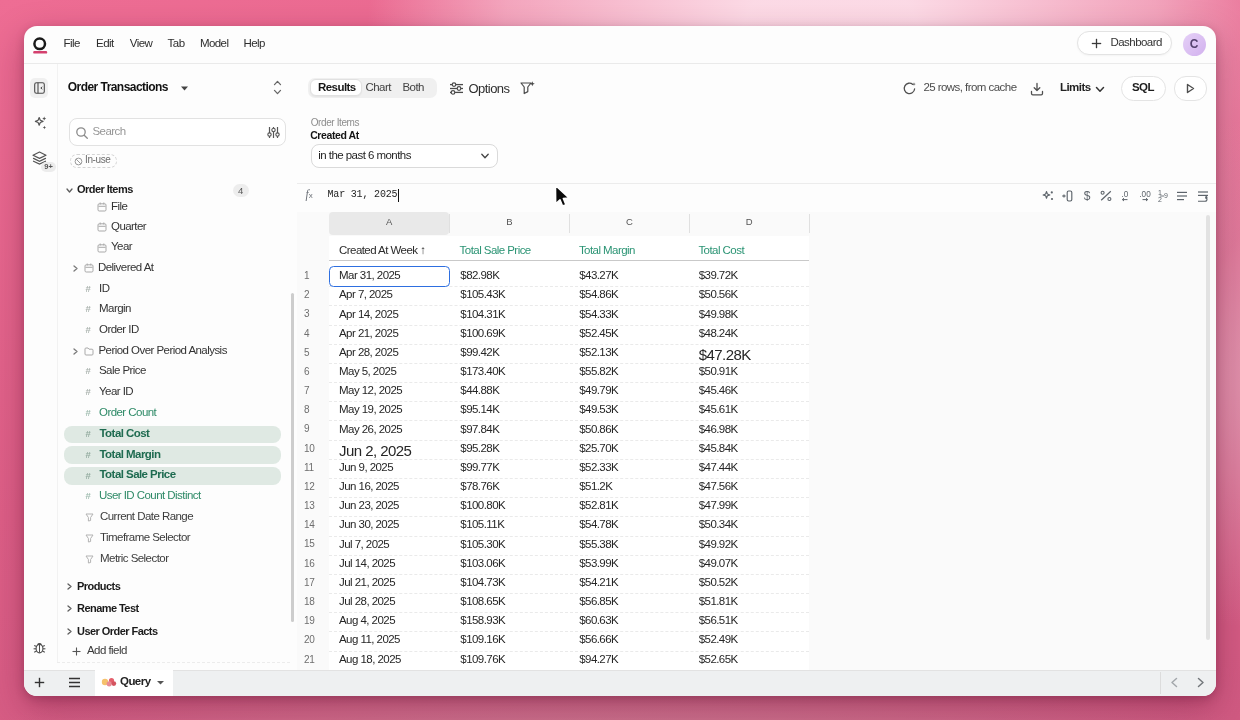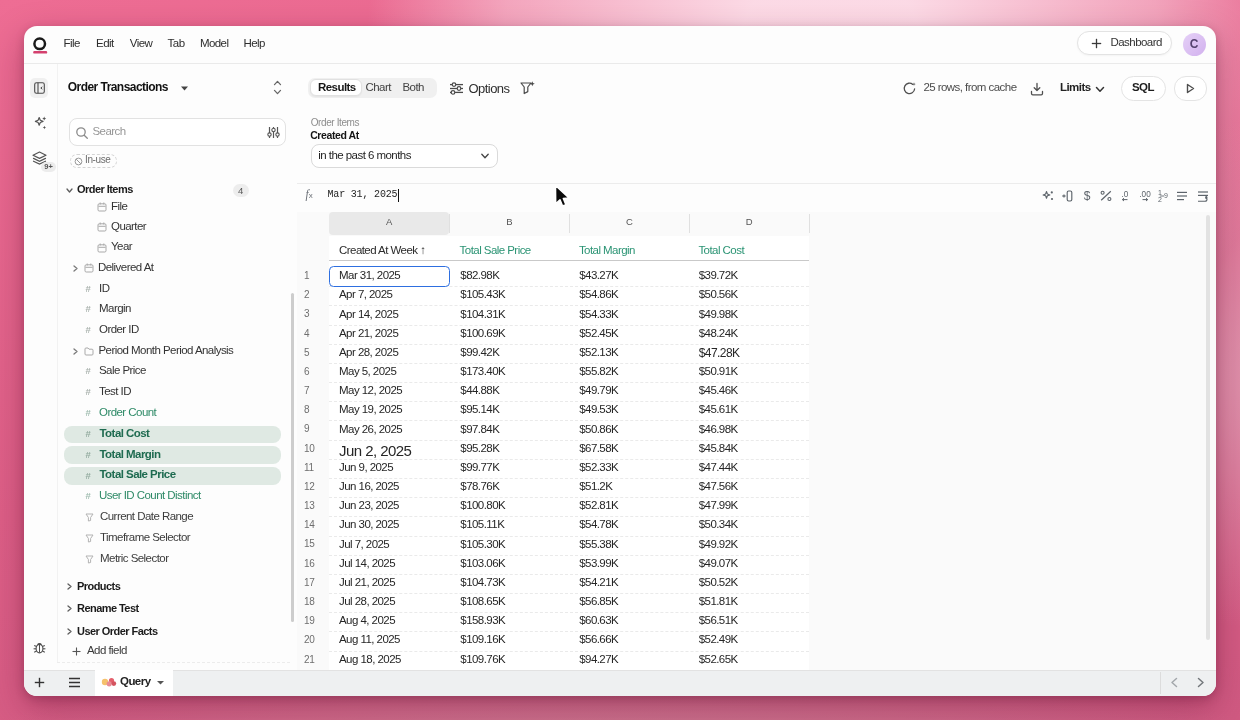--- a/index.html
+++ b/index.html
@@ -132,25 +132,25 @@
 <div class="ab tl" style="left:85.5px;top:304.38px;font-size:9.5px;color:#a9b2ad;letter-spacing:0px;line-height:1;font-weight:600">#</div>
 <div class="ab tl" style="left:99px;top:303.26px;font-size:11.5px;color:#333;letter-spacing:-0.55px;line-height:1">Margin</div>
 <div class="ab tl" style="left:85.5px;top:325.08px;font-size:9.5px;color:#a9b2ad;letter-spacing:0px;line-height:1;font-weight:600">#</div>
 <div class="ab tl" style="left:99px;top:323.96px;font-size:11.5px;color:#333;letter-spacing:-0.55px;line-height:1">Order ID</div>
 <svg class="ab" style="left:71.5px;top:347.6px" width="7" height="7" viewBox="0 0 7 7">
     <path d="M2 1l3 2.5L2 6" fill="none" stroke="#7a7a7a" stroke-width="1.3" stroke-linecap="round" stroke-linejoin="round"></path>
   </svg>
 <svg class="ab" style="left:84px;top:346.6px" width="10" height="9" viewBox="0 0 10 9">
     <path d="M1 2a1 1 0 0 1 1-1h2l1 1.2h3a1 1 0 0 1 1 1V7a1 1 0 0 1-1 1H2a1 1 0 0 1-1-1z" fill="none" stroke="#a9a9a9" stroke-width="1"></path>
   </svg>
-<div class="ab tl" style="left:98.5px;top:344.66px;font-size:11.5px;color:#333;letter-spacing:-0.55px;line-height:1">Period Month Period Analysis</div>
+<div class="ab tl" style="left:98.5px;top:344.66px;font-size:11.5px;color:#333;letter-spacing:-0.55px;line-height:1">Period Over Period Analysis</div>
 <div class="ab tl" style="left:85.5px;top:366.48px;font-size:9.5px;color:#a9b2ad;letter-spacing:0px;line-height:1;font-weight:600">#</div>
 <div class="ab tl" style="left:99px;top:365.36px;font-size:11.5px;color:#333;letter-spacing:-0.55px;line-height:1">Sale Price</div>
 <div class="ab tl" style="left:85.5px;top:387.18px;font-size:9.5px;color:#a9b2ad;letter-spacing:0px;line-height:1;font-weight:600">#</div>
-<div class="ab tl" style="left:99px;top:386.06px;font-size:11.5px;color:#333;letter-spacing:-0.55px;line-height:1">Test ID</div>
+<div class="ab tl" style="left:99px;top:386.06px;font-size:11.5px;color:#333;letter-spacing:-0.55px;line-height:1">Year ID</div>
 <div class="ab tl" style="left:85.5px;top:407.88px;font-size:9.5px;color:#9fbcaf;letter-spacing:0px;line-height:1;font-weight:600">#</div>
 <div class="ab tl" style="left:99px;top:406.76px;font-size:11.5px;color:#2e8a67;letter-spacing:-0.55px;line-height:1">Order Count</div>
 <div class="ab" style="left:63.5px;top:425.5px;width:217px;height:17.8px;background:#dfe9e3;border-radius:8px"></div>
 <div class="ab tl" style="left:85.5px;top:429.18px;font-size:9.5px;color:#93ab9f;letter-spacing:0px;line-height:1;font-weight:600">#</div>
 <div class="ab tl" style="left:99.5px;top:428.06px;font-size:11.5px;color:#1e6b50;letter-spacing:-0.55px;line-height:1;font-weight:700">Total Cost</div>
 <div class="ab" style="left:63.5px;top:446.2px;width:217px;height:17.8px;background:#dfe9e3;border-radius:8px"></div>
 <div class="ab tl" style="left:85.5px;top:449.88px;font-size:9.5px;color:#93ab9f;letter-spacing:0px;line-height:1;font-weight:600">#</div>
 <div class="ab tl" style="left:99.5px;top:448.76px;font-size:11.5px;color:#1e6b50;letter-spacing:-0.55px;line-height:1;font-weight:700">Total Margin</div>
 <div class="ab" style="left:63.5px;top:466.9px;width:217px;height:17.8px;background:#dfe9e3;border-radius:8px"></div>
 <div class="ab tl" style="left:85.5px;top:470.58px;font-size:9.5px;color:#93ab9f;letter-spacing:0px;line-height:1;font-weight:600">#</div>
@@ -331,21 +331,21 @@
 <div class="ab tl" style="left:698.7px;top:308.6px;font-size:11.5px;color:#262626;letter-spacing:-0.55px;line-height:1">$49.98K</div>
 <div class="ab tl" style="left:304px;top:328.61px;font-size:10px;color:#6e6e6e;letter-spacing:-0.3px;line-height:1">4</div>
 <div class="ab tl" style="left:339px;top:327.77px;font-size:11.5px;color:#262626;letter-spacing:-0.55px;line-height:1">Apr 21, 2025</div>
 <div class="ab tl" style="left:460.3px;top:327.77px;font-size:11.5px;color:#262626;letter-spacing:-0.55px;line-height:1">$100.69K</div>
 <div class="ab tl" style="left:579.2px;top:327.77px;font-size:11.5px;color:#262626;letter-spacing:-0.55px;line-height:1">$52.45K</div>
 <div class="ab tl" style="left:698.7px;top:327.77px;font-size:11.5px;color:#262626;letter-spacing:-0.55px;line-height:1">$48.24K</div>
 <div class="ab tl" style="left:304px;top:347.78px;font-size:10px;color:#6e6e6e;letter-spacing:-0.3px;line-height:1">5</div>
 <div class="ab tl" style="left:339px;top:346.94px;font-size:11.5px;color:#262626;letter-spacing:-0.55px;line-height:1">Apr 28, 2025</div>
 <div class="ab tl" style="left:460.3px;top:346.94px;font-size:11.5px;color:#262626;letter-spacing:-0.55px;line-height:1">$99.42K</div>
 <div class="ab tl" style="left:579.2px;top:346.94px;font-size:11.5px;color:#262626;letter-spacing:-0.55px;line-height:1">$52.13K</div>
-<div class="ab tl" style="left:698.7px;top:346.94px;font-size:12px;color:#262626;letter-spacing:-0.55px;line-height:1">$47.28K</div>
+<div class="ab tl" style="left:698.7px;top:346.94px;font-size:15px;color:#262626;letter-spacing:-0.55px;line-height:1">$47.28K</div>
 <div class="ab tl" style="left:304px;top:366.95px;font-size:10px;color:#6e6e6e;letter-spacing:-0.3px;line-height:1">6</div>
 <div class="ab tl" style="left:339px;top:366.11px;font-size:11.5px;color:#262626;letter-spacing:-0.55px;line-height:1">May 5, 2025</div>
 <div class="ab tl" style="left:460.3px;top:366.11px;font-size:11.5px;color:#262626;letter-spacing:-0.55px;line-height:1">$173.40K</div>
 <div class="ab tl" style="left:579.2px;top:366.11px;font-size:11.5px;color:#262626;letter-spacing:-0.55px;line-height:1">$55.82K</div>
 <div class="ab tl" style="left:698.7px;top:366.11px;font-size:11.5px;color:#262626;letter-spacing:-0.55px;line-height:1">$50.91K</div>
 <div class="ab tl" style="left:304px;top:386.12px;font-size:10px;color:#6e6e6e;letter-spacing:-0.3px;line-height:1">7</div>
 <div class="ab tl" style="left:339px;top:385.28px;font-size:11.5px;color:#262626;letter-spacing:-0.55px;line-height:1">May 12, 2025</div>
 <div class="ab tl" style="left:460.3px;top:385.28px;font-size:11.5px;color:#262626;letter-spacing:-0.55px;line-height:1">$44.88K</div>
 <div class="ab tl" style="left:579.2px;top:385.28px;font-size:11.5px;color:#262626;letter-spacing:-0.55px;line-height:1">$49.79K</div>
 <div class="ab tl" style="left:698.7px;top:385.28px;font-size:11.5px;color:#262626;letter-spacing:-0.55px;line-height:1">$45.46K</div>
@@ -355,21 +355,21 @@
 <div class="ab tl" style="left:579.2px;top:404.45px;font-size:11.5px;color:#262626;letter-spacing:-0.55px;line-height:1">$49.53K</div>
 <div class="ab tl" style="left:698.7px;top:404.45px;font-size:11.5px;color:#262626;letter-spacing:-0.55px;line-height:1">$45.61K</div>
 <div class="ab tl" style="left:304px;top:424.46px;font-size:10px;color:#6e6e6e;letter-spacing:-0.3px;line-height:1">9</div>
 <div class="ab tl" style="left:339px;top:423.62px;font-size:11.5px;color:#262626;letter-spacing:-0.55px;line-height:1">May 26, 2025</div>
 <div class="ab tl" style="left:460.3px;top:423.62px;font-size:11.5px;color:#262626;letter-spacing:-0.55px;line-height:1">$97.84K</div>
 <div class="ab tl" style="left:579.2px;top:423.62px;font-size:11.5px;color:#262626;letter-spacing:-0.55px;line-height:1">$50.86K</div>
 <div class="ab tl" style="left:698.7px;top:423.62px;font-size:11.5px;color:#262626;letter-spacing:-0.55px;line-height:1">$46.98K</div>
 <div class="ab tl" style="left:304px;top:443.63px;font-size:10px;color:#6e6e6e;letter-spacing:-0.3px;line-height:1">10</div>
 <div class="ab tl" style="left:339px;top:442.79px;font-size:15px;color:#262626;letter-spacing:-0.55px;line-height:1">Jun 2, 2025</div>
 <div class="ab tl" style="left:460.3px;top:442.79px;font-size:11.5px;color:#262626;letter-spacing:-0.55px;line-height:1">$95.28K</div>
-<div class="ab tl" style="left:579.2px;top:442.79px;font-size:11.5px;color:#262626;letter-spacing:-0.55px;line-height:1">$67.58K</div>
+<div class="ab tl" style="left:579.2px;top:442.79px;font-size:11.5px;color:#262626;letter-spacing:-0.55px;line-height:1">$25.70K</div>
 <div class="ab tl" style="left:698.7px;top:442.79px;font-size:11.5px;color:#262626;letter-spacing:-0.55px;line-height:1">$45.84K</div>
 <div class="ab tl" style="left:304px;top:462.8px;font-size:10px;color:#6e6e6e;letter-spacing:-0.3px;line-height:1">11</div>
 <div class="ab tl" style="left:339px;top:461.96px;font-size:11.5px;color:#262626;letter-spacing:-0.55px;line-height:1">Jun 9, 2025</div>
 <div class="ab tl" style="left:460.3px;top:461.96px;font-size:11.5px;color:#262626;letter-spacing:-0.55px;line-height:1">$99.77K</div>
 <div class="ab tl" style="left:579.2px;top:461.96px;font-size:11.5px;color:#262626;letter-spacing:-0.55px;line-height:1">$52.33K</div>
 <div class="ab tl" style="left:698.7px;top:461.96px;font-size:11.5px;color:#262626;letter-spacing:-0.55px;line-height:1">$47.44K</div>
 <div class="ab tl" style="left:304px;top:481.97px;font-size:10px;color:#6e6e6e;letter-spacing:-0.3px;line-height:1">12</div>
 <div class="ab tl" style="left:339px;top:481.13px;font-size:11.5px;color:#262626;letter-spacing:-0.55px;line-height:1">Jun 16, 2025</div>
 <div class="ab tl" style="left:460.3px;top:481.13px;font-size:11.5px;color:#262626;letter-spacing:-0.55px;line-height:1">$78.76K</div>
 <div class="ab tl" style="left:579.2px;top:481.13px;font-size:11.5px;color:#262626;letter-spacing:-0.55px;line-height:1">$51.2K</div>

